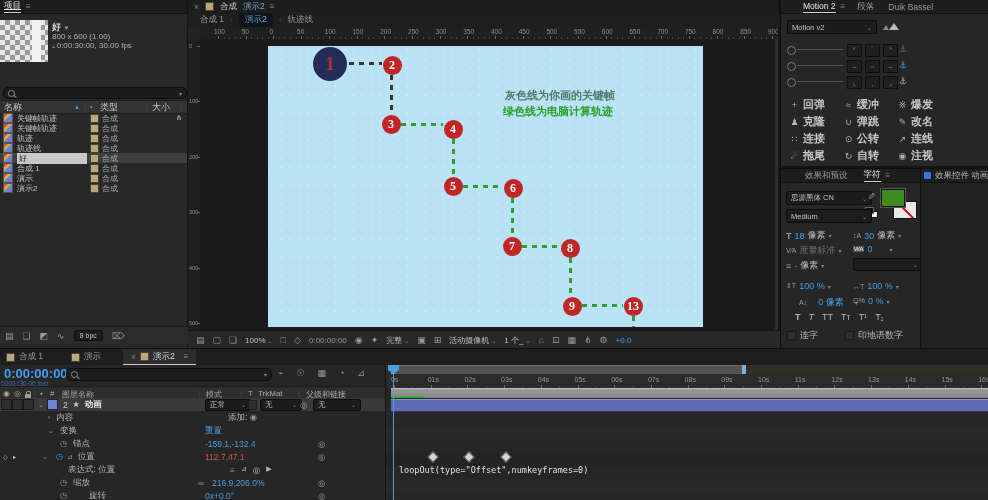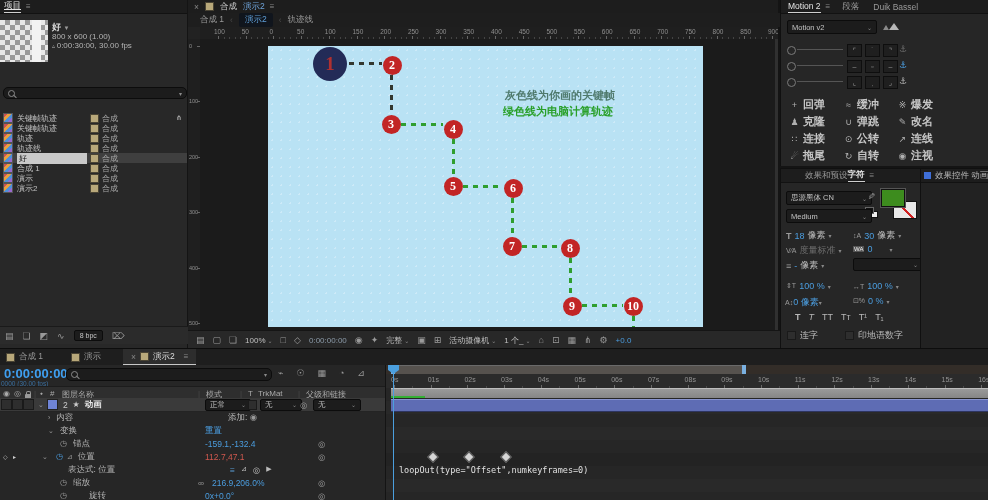--- a/index.html
+++ b/index.html
@@ -68,20 +68,30 @@
       <span>好</span>
       <span style="color:#999;font-size:6px;"> ▼</span>
     </div>
     <div class="abs" style="left:52px;top:32px;font-size:8px;color:#b4b4b4;">800 x 600 (1.00)</div>
     <div class="abs" style="left:52px;top:41px;font-size:8px;color:#b4b4b4;">
       <span style="font-size:6px;">▵ </span><span>0:00:30:00, 30.00 fps</span>
     </div>
     <div class="abs dd" style="left:3px;top:87px;width:174px;height:10px;border-radius:5px;">
       <span class="mag"></span>
         <span class="car">▾</span>
+    </div>
+    <div class="abs" style="left:0;top:100px;width:187px;height:12px;background:#333;border-top:1px solid #1d1d1d;border-bottom:1px solid #1d1d1d;display:flex;align-items:center;">
+      <span style="margin-left:4px;color:#c8c8c8;">名称</span>
+      <span class="abs" style="left:74px;color:#4b9ddf;font-size:6px;">▲</span>
+      <span class="abs sep" style="left:84px;">|</span>
+      <span class="abs" style="left:90px;color:#999;font-size:7px;">⬩</span>
+      <span class="abs" style="left:100px;color:#c8c8c8;">类型</span>
+      <span class="abs sep" style="left:146px;">|</span>
+      <span class="abs" style="left:152px;color:#c8c8c8;">大小</span>
+      <span class="abs sep" style="left:180px;">|</span>
     </div>
     <div class="abs" id="project-items" style="left:0;top:113px;width:187px;height:100px;">
         <div style="position: absolute; left: 0px; top: 0px; width: 187px; height: 10px; display: flex; align-items: center; font-size: 8px;">
           <span class="comp-ic" style="margin-left: 3px;"></span>
           <span style="margin-left: 4px; color: rgb(192, 192, 192);">关键帧轨迹</span>
           <span class="type-sw" style="position: absolute; left: 90px;"></span>
           <span style="position: absolute; left: 102px; color: rgb(168, 168, 168);">合成</span>
           <span style="position: absolute; left: 176px; color: rgb(187, 187, 187); font-size: 7px;">⋔</span>
         </div>
         <div style="position: absolute; left: 0px; top: 10px; width: 187px; height: 10px; display: flex; align-items: center; font-size: 8px;">
@@ -311,21 +321,21 @@
           <div class="abs seg-v" style="left: 364px; top: 270px; height: 11px; background: repeating-linear-gradient(rgb(47, 158, 47) 0px, rgb(47, 158, 47) 5px, transparent 5px, transparent 10px);"></div>
           <div class="dot" style="left: 45px; top: 1px; width: 34px; height: 34px; background: rgb(35, 43, 87); color: rgb(176, 48, 48); font-size: 19px;">1</div>
           <div class="dot" style="left: 114.5px; top: 9.5px; width: 19px; height: 19px; background: rgb(194, 37, 37); color: rgb(255, 255, 255); font-size: 12px;">2</div>
           <div class="dot" style="left: 113.5px; top: 68.5px; width: 19px; height: 19px; background: rgb(194, 37, 37); color: rgb(255, 255, 255); font-size: 12px;">3</div>
           <div class="dot" style="left: 175.5px; top: 73.5px; width: 19px; height: 19px; background: rgb(194, 37, 37); color: rgb(255, 255, 255); font-size: 12px;">4</div>
           <div class="dot" style="left: 175.5px; top: 130.5px; width: 19px; height: 19px; background: rgb(194, 37, 37); color: rgb(255, 255, 255); font-size: 12px;">5</div>
           <div class="dot" style="left: 235.5px; top: 132.5px; width: 19px; height: 19px; background: rgb(194, 37, 37); color: rgb(255, 255, 255); font-size: 12px;">6</div>
           <div class="dot" style="left: 234.5px; top: 190.5px; width: 19px; height: 19px; background: rgb(194, 37, 37); color: rgb(255, 255, 255); font-size: 12px;">7</div>
           <div class="dot" style="left: 292.5px; top: 192.5px; width: 19px; height: 19px; background: rgb(194, 37, 37); color: rgb(255, 255, 255); font-size: 12px;">8</div>
           <div class="dot" style="left: 294.5px; top: 250.5px; width: 19px; height: 19px; background: rgb(194, 37, 37); color: rgb(255, 255, 255); font-size: 12px;">9</div>
-          <div class="dot" style="left: 355.5px; top: 250.5px; width: 19px; height: 19px; background: rgb(194, 37, 37); color: rgb(255, 255, 255); font-size: 12px;">10</div>
+          <div class="dot" style="left: 355.5px; top: 250.5px; width: 19px; height: 19px; background: rgb(194, 37, 37); color: rgb(255, 255, 255); font-size: 12px;">13</div>
           <div style="position: absolute; left: 237px; top: 42px; color: rgb(79, 122, 109); font-weight: bold; font-size: 11px;">灰色线为你画的关键帧</div>
           <div style="position: absolute; left: 235px; top: 58px; color: rgb(42, 160, 42); font-weight: bold; font-size: 11px;">绿色线为电脑计算轨迹</div>
         </div>
       <div class="abs" style="right:0;top:0;width:3px;height:291px;background:#303030;"></div>
     </div>
     <div class="abs" id="viewer-toolbar" style="left:0;top:330px;width:590px;height:18px;background:#282828;border-top:1px solid #151515;display:flex;align-items:center;gap:8px;padding-left:8px;font-size:8px;">
         <span style="color: rgb(154, 154, 154); font-size: 9px;">▤</span>
         <span style="color: rgb(154, 154, 154); font-size: 9px;">▢</span>
         <span style="color: rgb(154, 154, 154); font-size: 9px;">❏</span>
         <span style="display: flex; align-items: center; gap: 2px; color: rgb(192, 192, 192);">100%<span style="color: rgb(138, 138, 138); font-size: 6px;">⌄</span></span>
@@ -343,21 +353,21 @@
         <span style="color: rgb(154, 154, 154); font-size: 9px;">⊡</span>
         <span style="color: rgb(154, 154, 154); font-size: 9px;">▦</span>
         <span style="color: rgb(154, 154, 154); font-size: 9px;">⋔</span>
         <span style="color: rgb(154, 154, 154); font-size: 9px;">⚙</span>
         <span style="display: flex; align-items: center; gap: 2px; color: rgb(75, 157, 223);">+0.0</span>
       </div>
   </div>
 
   <div class="panel" style="left:780px;top:0;width:208px;height:166px;border-left:1px solid #101010;">
     <div class="tabbar">
-      <span style="margin-left:7px;" class="tab-active">Motion 2</span>
+      <span style="margin-left:22px;" class="tab-active">Motion 2</span>
       <span class="menu-grip">≡</span>
       <span style="margin-left:12px;">段落</span>
       <span style="margin-left:14px;">Duik Bassel</span>
     </div>
     <div class="abs dd" style="left:6px;top:20px;width:80px;height:12px;">
       <span>Motion v2</span>
         <span class="car">⌄</span>
     </div>
     <div class="abs" style="left:102px;top:22px;">
       <span class="mtn small"></span><span class="mtn"></span>
@@ -430,21 +440,21 @@
         <div class="mrow" style="left: 116px; top: 148px;">
           <span class="mi">◉</span>
           <span>注视</span>
         </div>
       </div>
   </div>
 
   <div class="panel" style="left:780px;top:168px;width:140px;height:180px;border-left:1px solid #101010;border-top:1px solid #101010;">
     <div class="tabbar">
       <span style="margin-left:24px;">效果和预设</span>
-      <span style="font-weight:bold;" class="tab-active">字符</span>
+      <span style="margin-left:16px;" class="tab-active">字符</span>
       <span class="menu-grip">≡</span>
     </div>
     <div class="abs dd" style="left:5px;top:22px;width:76px;height:12px;">
       <span>思源黑体 CN</span>
         <span class="car">⌄</span>
     </div>
     <span class="abs ibtn" style="left:86px;top:22px;transform:rotate(90deg);">✎</span>
     <div class="abs" style="left:112px;top:32px;width:22px;height:16px;background:#e8e8e8;border:1px solid #111;
                 background-image:linear-gradient(45deg,transparent 45%,#d02020 45%,#d02020 55%,transparent 55%);"></div>
     <div class="abs" style="left:100px;top:20px;width:22px;height:16px;background:#3d8c1e;border:1px solid #111;outline:1px solid #555;"></div>
@@ -492,21 +502,21 @@
     <div class="abs" style="left:5px;top:112px;display:flex;align-items:center;gap:3px;">
       <span class="ibtn" style="font-size:7px;">⇕T</span>
       <span class="blue">100 %</span>
       <span class="car" style="font-size:6px;color:#888;">▾</span>
     </div>
     <div class="abs" style="left:72px;top:112px;display:flex;align-items:center;gap:3px;">
       <span class="ibtn" style="font-size:7px;">↔T</span>
       <span class="blue">100 %</span>
       <span class="car" style="font-size:6px;color:#888;">▾</span>
     </div>
-    <div class="abs" style="left:4px;top:127px;display:flex;align-items:center;gap:0;">
+    <div class="abs" style="left:18px;top:127px;display:flex;align-items:center;gap:11px;">
       <span class="ibtn" style="font-size:7px;">A↕</span>
       <span class="blue">0 像素</span>
       <span class="car" style="font-size:6px;color:#888;">▾</span>
     </div>
     <div class="abs" style="left:72px;top:127px;display:flex;align-items:center;gap:3px;">
       <span class="ibtn" style="font-size:7px;">⊡%</span>
       <span class="blue">0 %</span>
       <span class="car" style="font-size:6px;color:#888;">▾</span>
     </div>
     <div class="abs" style="left:14px;top:143px;display:flex;gap:8px;color:#b8b8b8;font-size:9px;">

